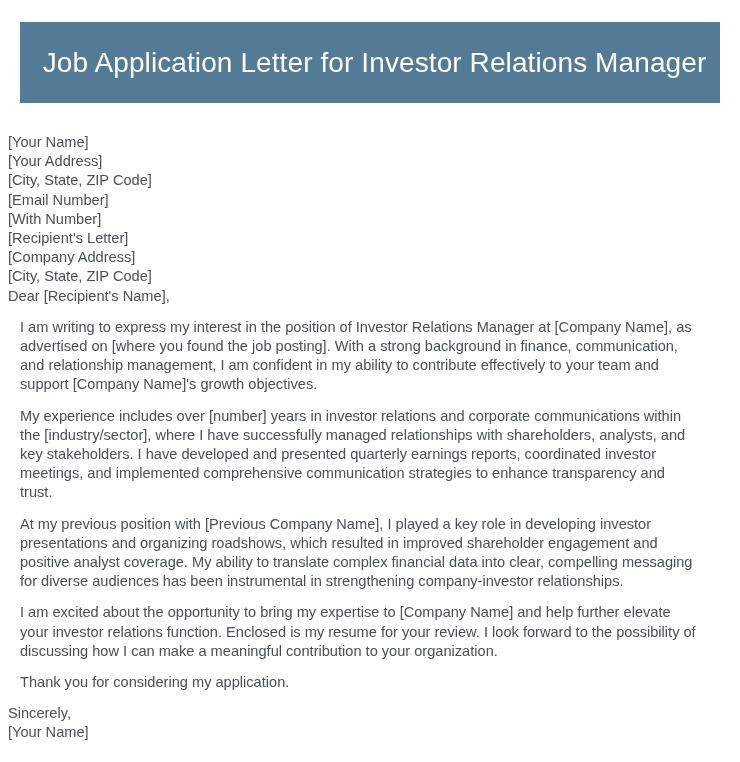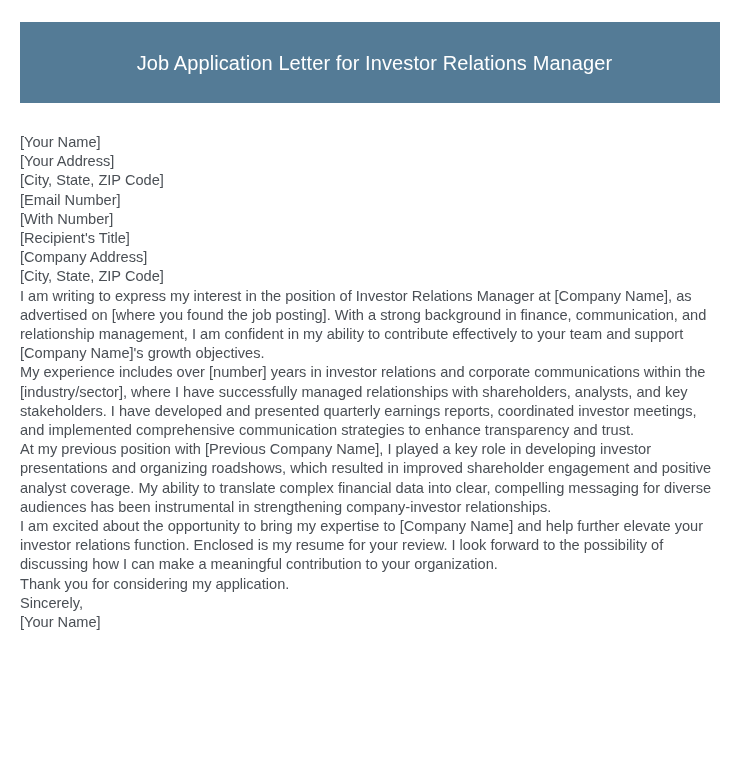--- a/index.html
+++ b/index.html
@@ -31,50 +31,50 @@
     background: #547b96;
     display: flex;
     align-items: center;
     justify-content: center;
     box-sizing: border-box;
   }
 
   .header-title {
     color: #ffffff;
     font-family: "Liberation Sans", sans-serif;
-    font-size: 20px;
+    font-size: 28px;
     font-weight: 400;
     letter-spacing: 0.1px;
     line-height: 1.2;
     text-align: center;
     white-space: nowrap;
     margin-left: 9px;
   }
 
   
   .letter-body {
     position: absolute;
-    left: 20px;
+    left: 8px;
     top: 133px;
     width: 704px;
     color: #4a4f55;
     font-family: "Liberation Sans", sans-serif;
     font-size: 14.6px;
     line-height: 19.2px;
     text-align: left;
   }
 
   .letter-line {
     margin: 0;
     padding: 0;
     white-space: pre-wrap;
   }
 
   .letter-paragraph {
-    margin: 0;
+    margin: 12px;
     padding: 0;
   }
 </style>
 </head>
 <body>
 
 <div class="page">
 
   <div class="header-banner">
     <div class="header-title">Job Application Letter for Investor Relations Manager</div>
@@ -84,25 +84,26 @@
 
     <div>
       <div class="letter-line">[Your Name]</div>
       <div class="letter-line">[Your Address]</div>
       <div class="letter-line">[City, State, ZIP Code]</div>
       <div class="letter-line">[Email Number]</div>
       <div class="letter-line">[With Number]</div>
     </div>
 
     <div>
-      <div class="letter-line">[Recipient's Title]</div>
+      <div class="letter-line">[Recipient's Letter]</div>
       <div class="letter-line">[Company Address]</div>
       <div class="letter-line">[City, State, ZIP Code]</div>
     </div>
 
+    <div class="letter-line">Dear [Recipient's Name],</div>
 
     <p class="letter-paragraph">I am writing to express my interest in the position of Investor Relations Manager at [Company Name], as advertised on [where you found the job posting]. With a strong background in finance, communication, and relationship management, I am confident in my ability to contribute effectively to your team and support [Company Name]'s growth objectives.</p>
     <p class="letter-paragraph">My experience includes over [number] years in investor relations and corporate communications within the [industry/sector], where I have successfully managed relationships with shareholders, analysts, and key stakeholders. I have developed and presented quarterly earnings reports, coordinated investor meetings, and implemented comprehensive communication strategies to enhance transparency and trust.</p>
     <p class="letter-paragraph">At my previous position with [Previous Company Name], I played a key role in developing investor presentations and organizing roadshows, which resulted in improved shareholder engagement and positive analyst coverage. My ability to translate complex financial data into clear, compelling messaging for diverse audiences has been instrumental in strengthening company-investor relationships.</p>
     <p class="letter-paragraph">I am excited about the opportunity to bring my expertise to [Company Name] and help further elevate your investor relations function. Enclosed is my resume for your review. I look forward to the possibility of discussing how I can make a meaningful contribution to your organization.</p>
     <p class="letter-paragraph">Thank you for considering my application.</p>
 
     <div class="letter-line">Sincerely,</div>
     <div class="letter-line">[Your Name]</div>
 

